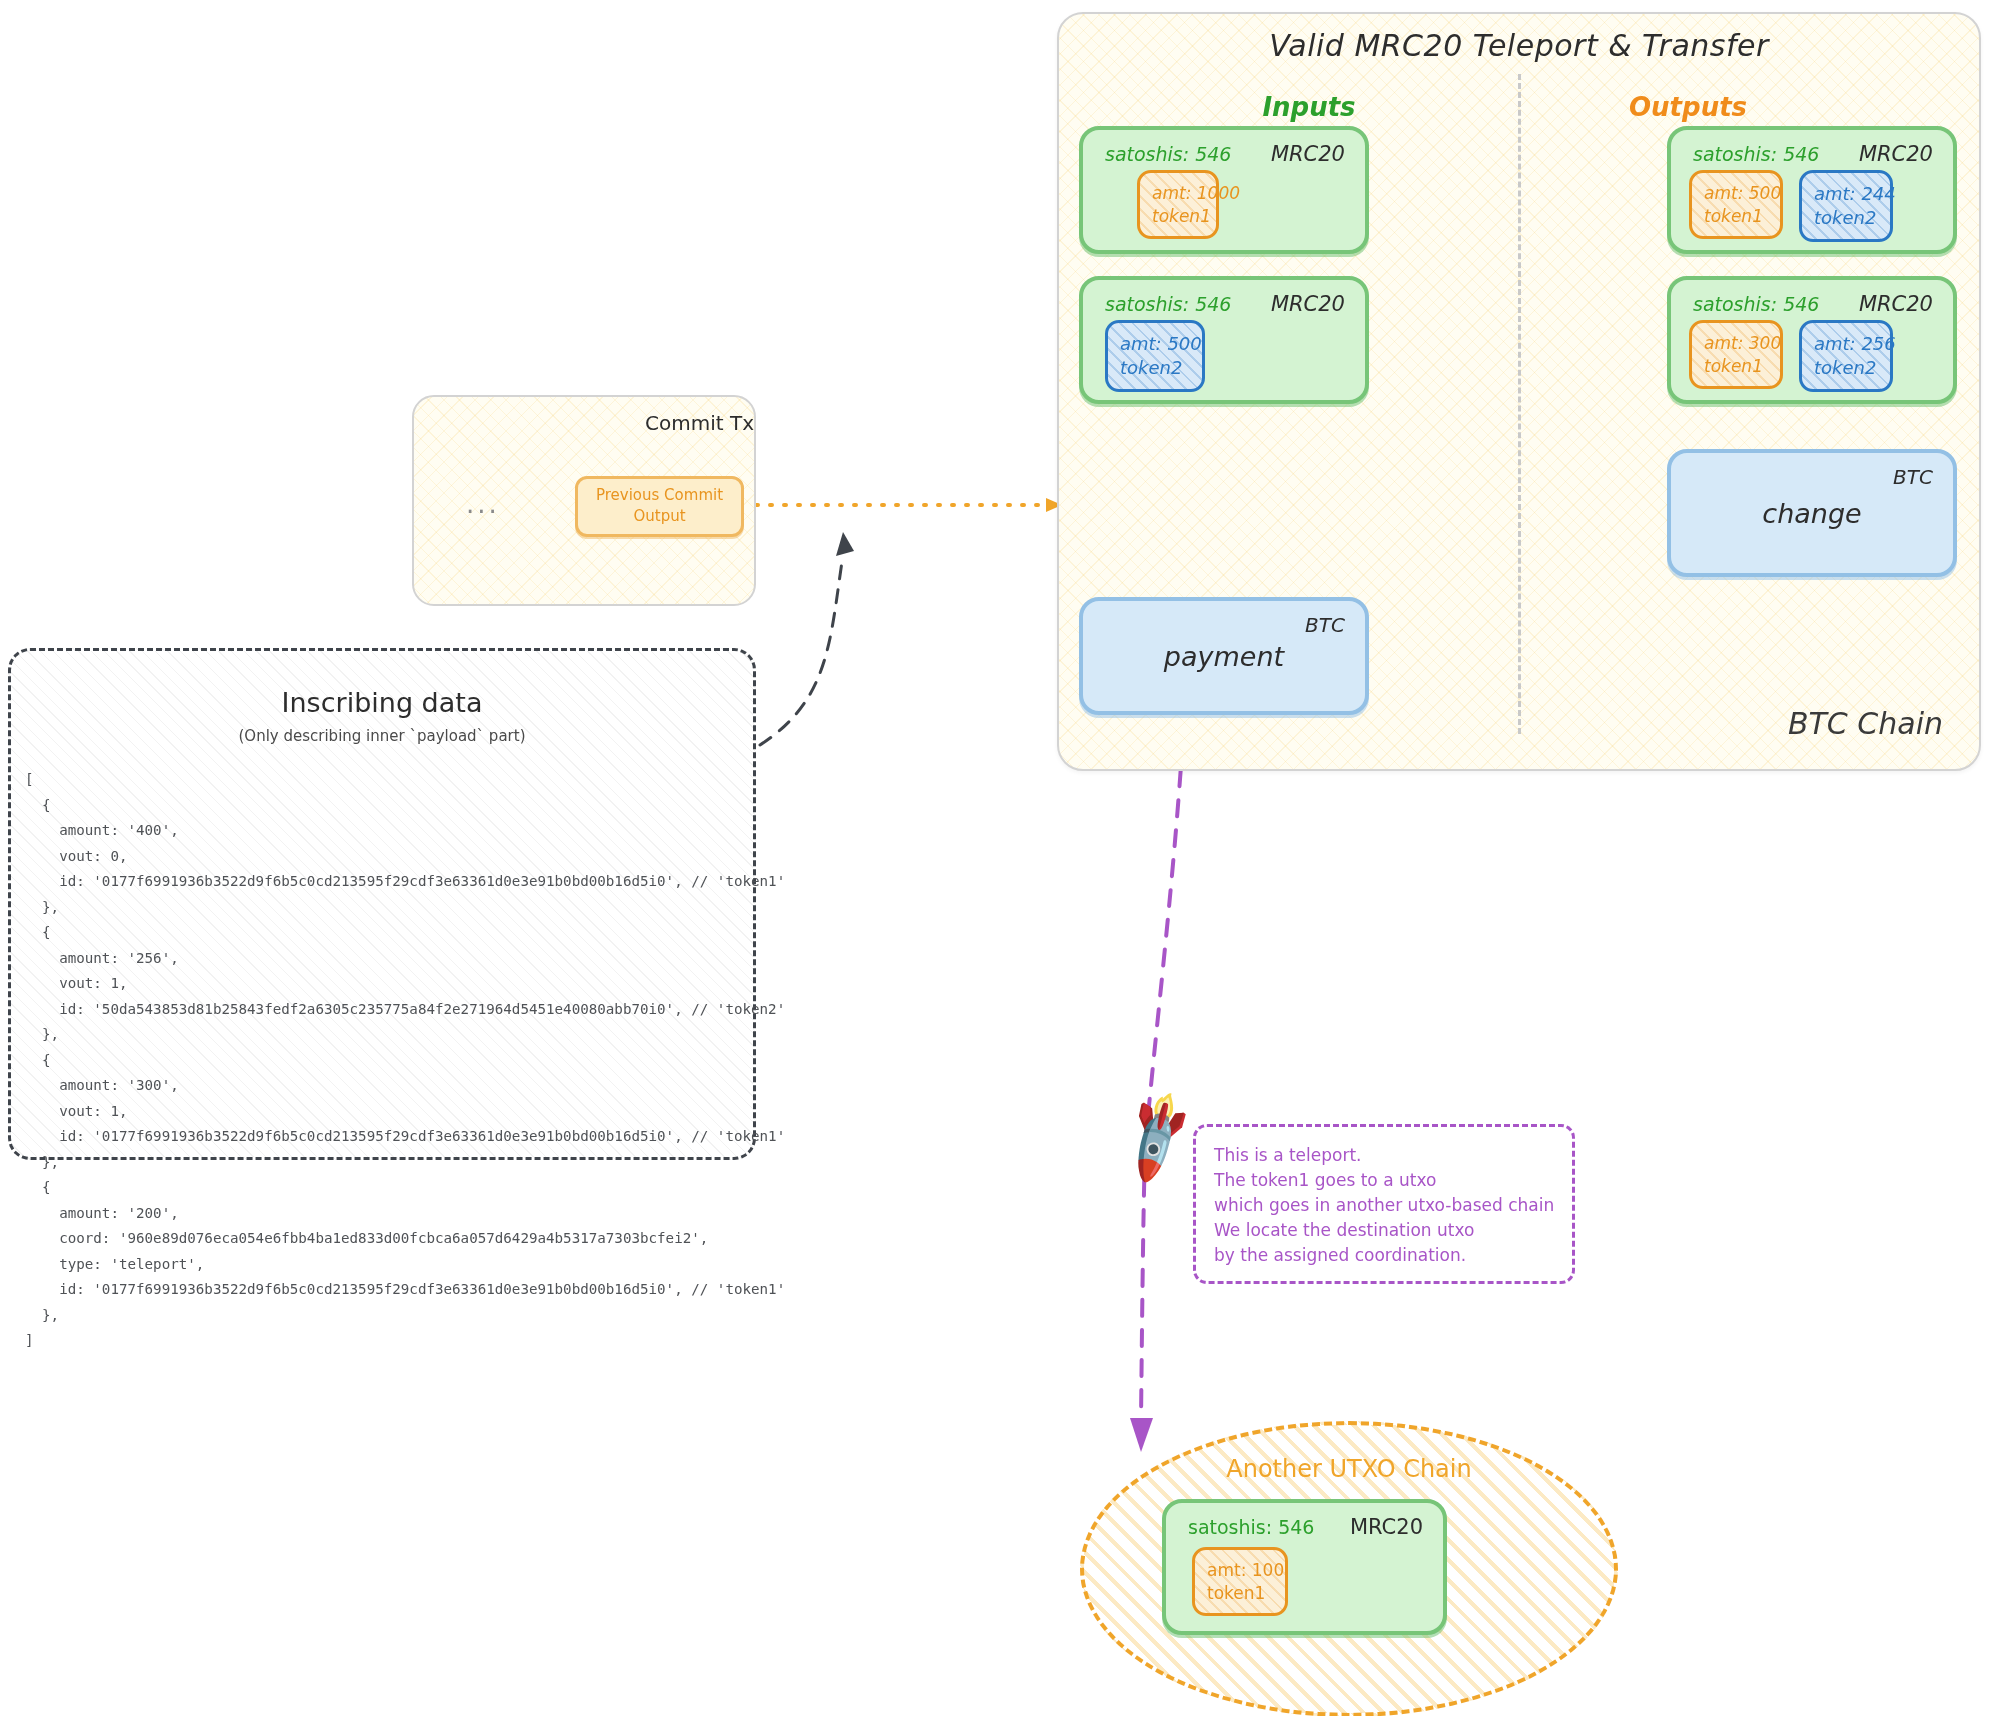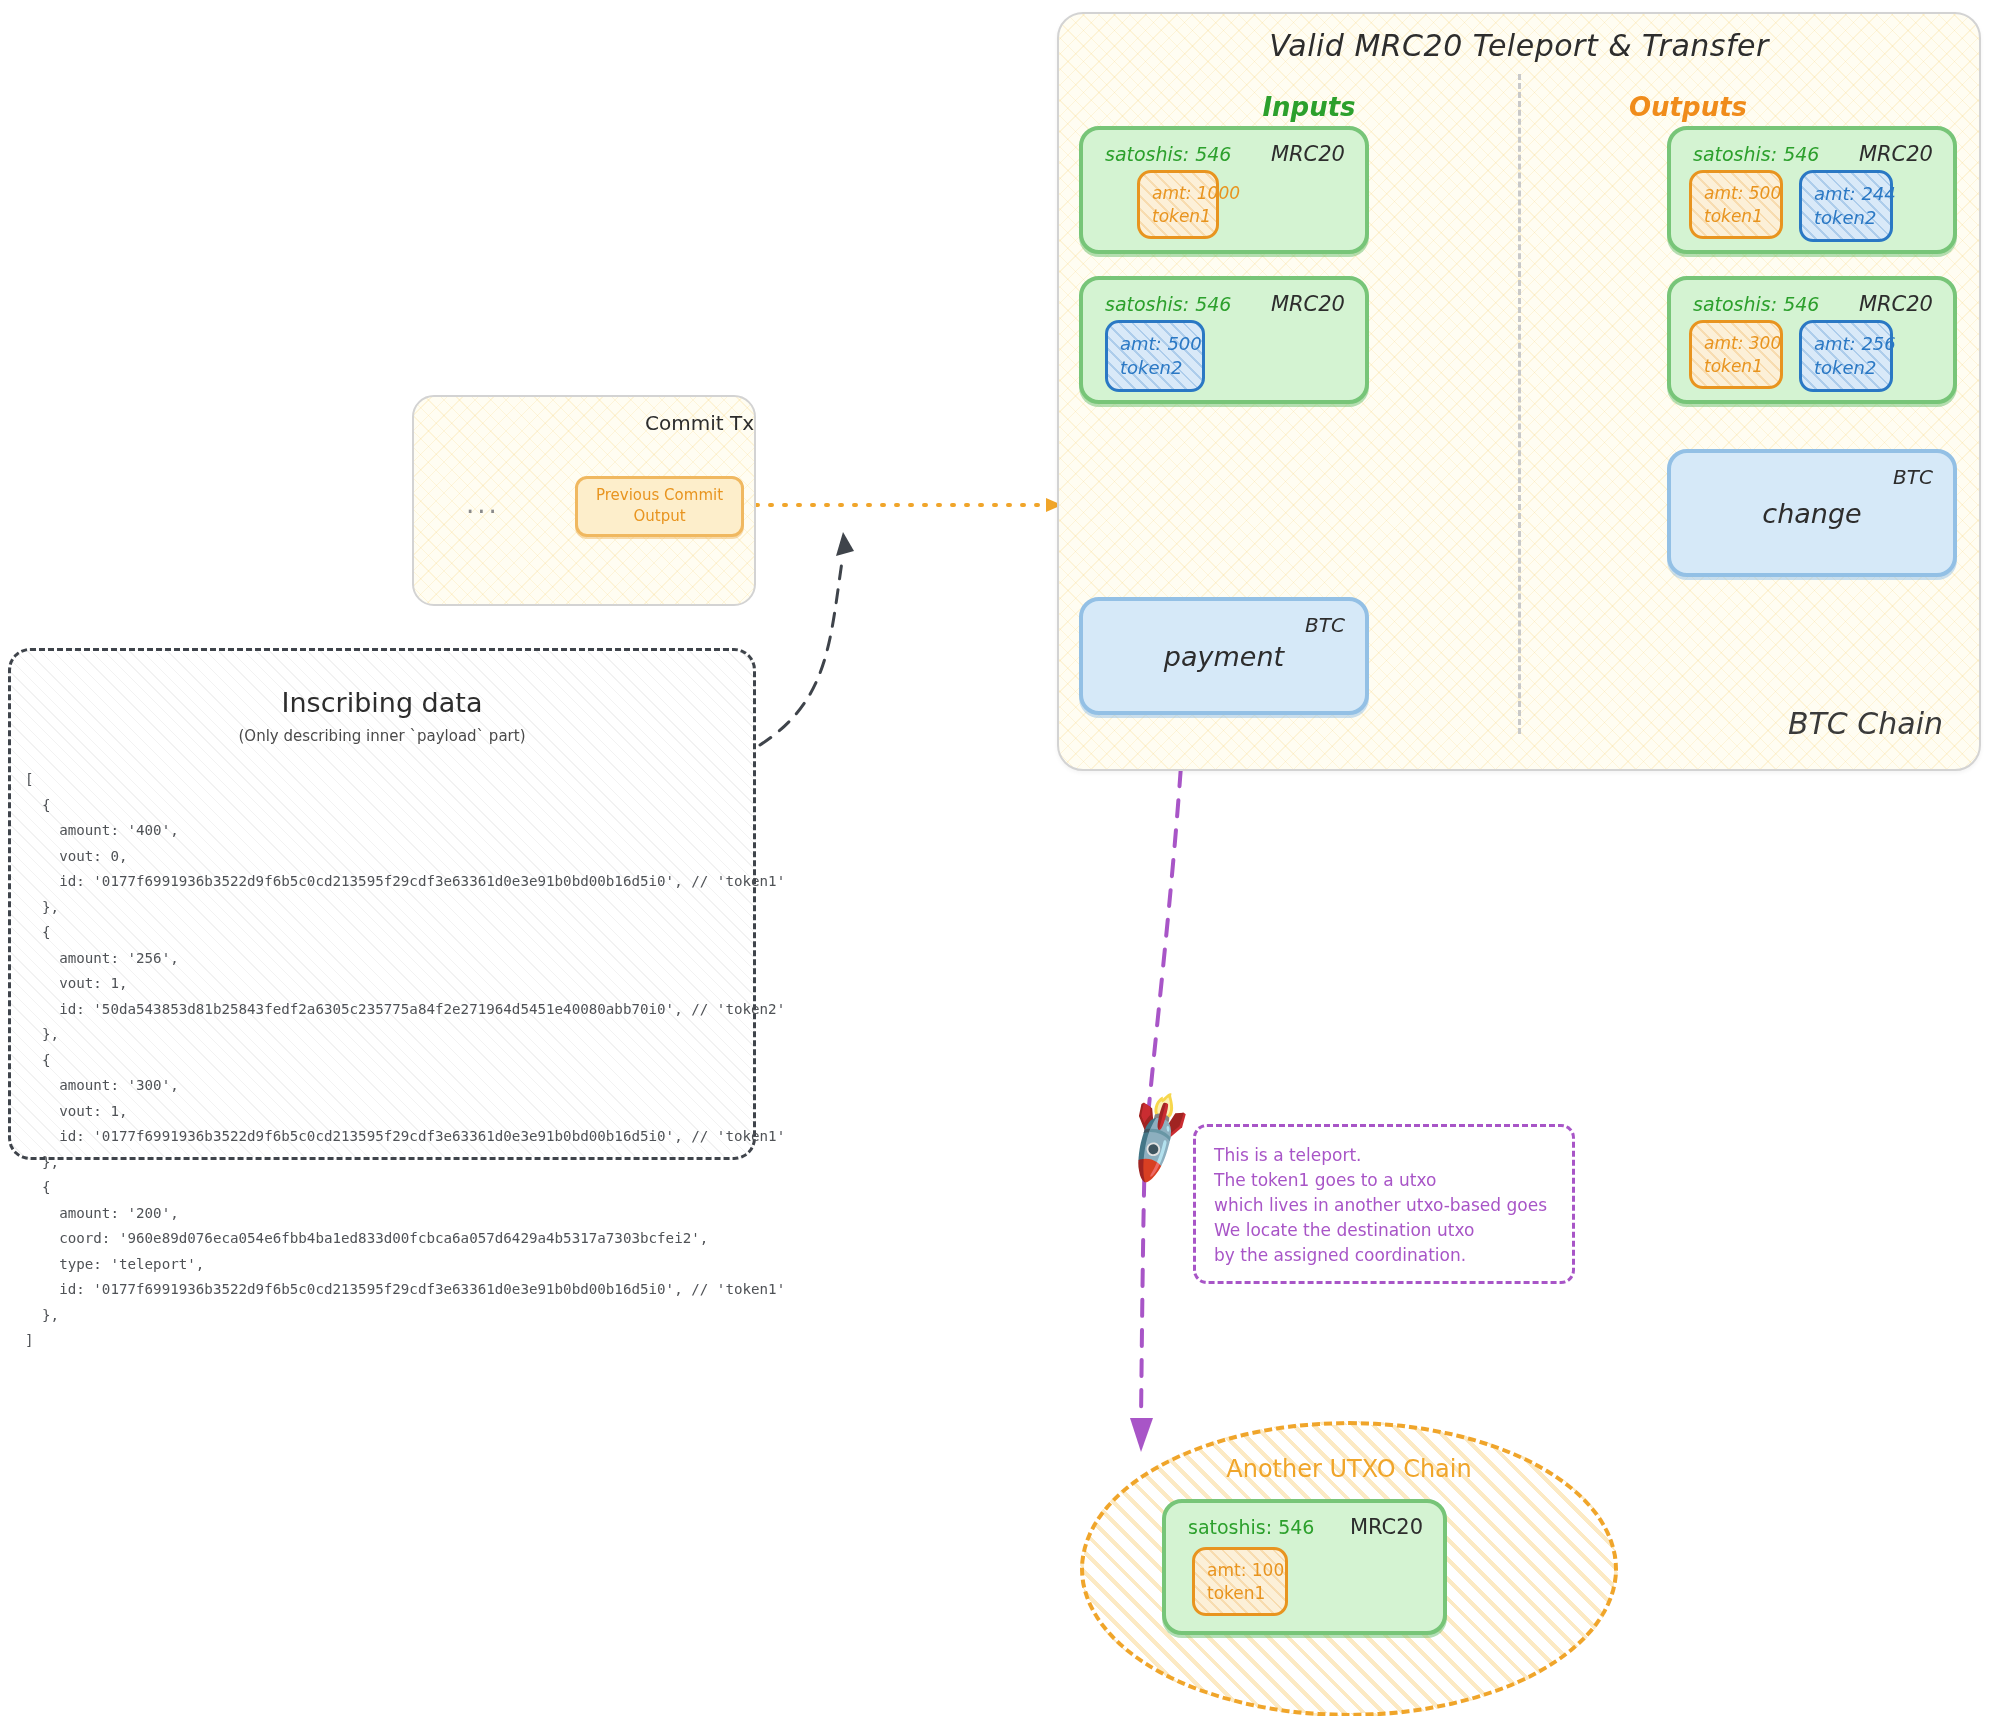--- a/index.html
+++ b/index.html
@@ -278,21 +278,21 @@
     type: 'teleport',
     id: '0177f6991936b3522d9f6b5c0cd213595f29cdf3e63361d0e3e91b0bd00b16d5i0', // 'token1'
   },
 ]</pre>
 </div>
 
 <div id="rocket" class="abs">🚀</div>
 <div id="teleport-note" class="abs">
   <div style="white-space:pre-line;">This is a teleport.
 The token1 goes to a utxo
-which lives in another utxo-based goes
+which goes in another utxo-based chain
 We locate the destination utxo
 by the assigned coordination.</div>
 </div>
 
 <div id="another-chain" class="abs">
   <div id="another-title" class="abs">Another UTXO Chain</div>
   <div id="another-utxo" class="abs utxo green">
     <span class="sats">satoshis: 546</span>
     <span class="proto">MRC20</span>
     <div class="chip tok1" style="left:26px;top:44px;width:96px;">

